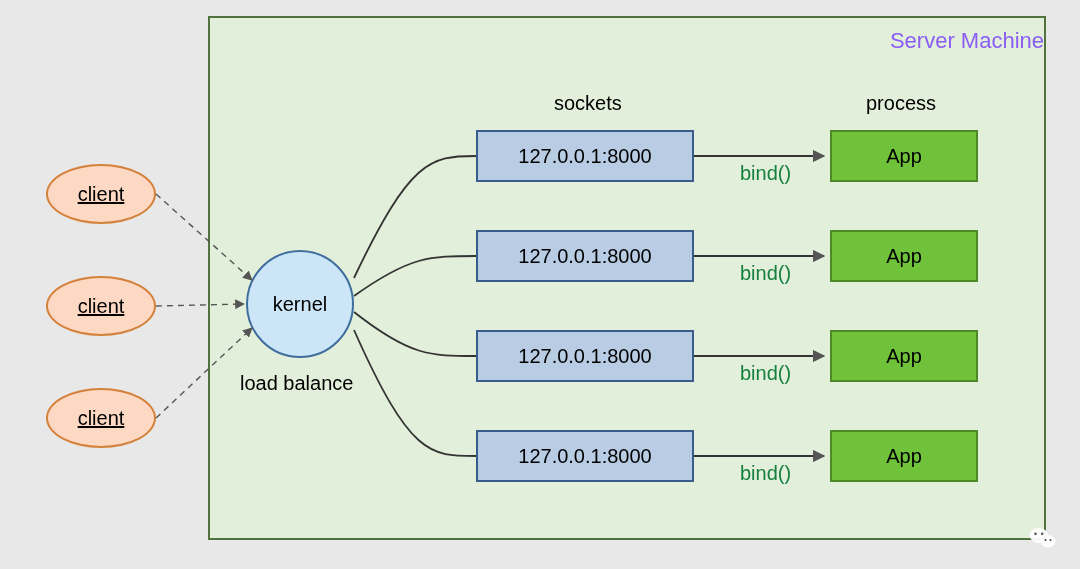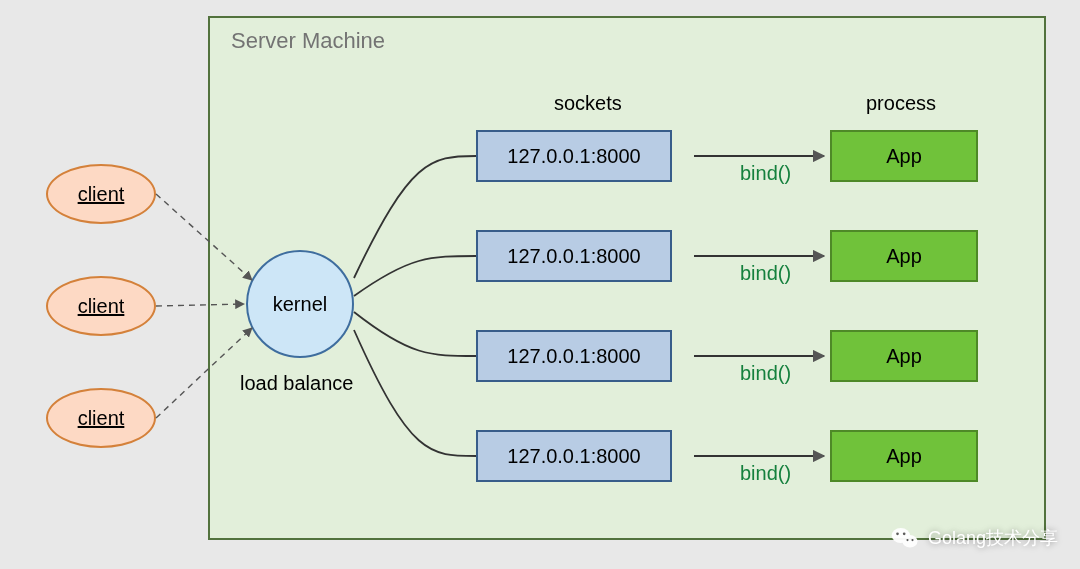--- a/index.html
+++ b/index.html
@@ -20,24 +20,24 @@
     height: 524px;
     background: #e2efda;
     border: 2px solid #52723d;
     box-sizing: border-box;
   }
   .server-title {
     position: absolute;
     top: 10px;
     left: 0;
     right: 0;
-    text-align: left;
+    text-align: right;
     font-size: 22px;
     font-weight: 400;
-    color: #737373;
+    color: #8b5cf6;
     padding-left: 21px;
   }
   .client {
     position: absolute;
     width: 110px;
     height: 60px;
     background: #fdd9c4;
     border: 2px solid #d4813a;
     border-radius: 50%;
     display: flex;
@@ -67,21 +67,21 @@
     font-size: 20px;
     color: #000;
   }
   .col-header {
     position: absolute;
     font-size: 20px;
     color: #000;
   }
   .socket {
     position: absolute;
-    width: 196px;
+    width: 218px;
     height: 52px;
     background: #b8cce4;
     border: 2px solid #385d8a;
     box-sizing: border-box;
     display: flex;
     align-items: center;
     justify-content: center;
     font-size: 20px;
     color: #000;
   }
@@ -214,14 +214,13 @@
 
 <div class="watermark">
   <svg class="wechat" viewBox="0 0 36 36">
     <ellipse cx="13" cy="15" rx="11" ry="9" fill="#fff"></ellipse>
     <ellipse cx="24" cy="22" rx="9" ry="7.5" fill="#fff"></ellipse>
     <circle cx="9" cy="13" r="1.6" fill="#555"></circle>
     <circle cx="17" cy="13" r="1.6" fill="#555"></circle>
     <circle cx="21" cy="20.5" r="1.3" fill="#555"></circle>
     <circle cx="27" cy="20.5" r="1.3" fill="#555"></circle>
   </svg>
-  <span>Golang技术分享</span>
 </div>
 
 </body></html>

